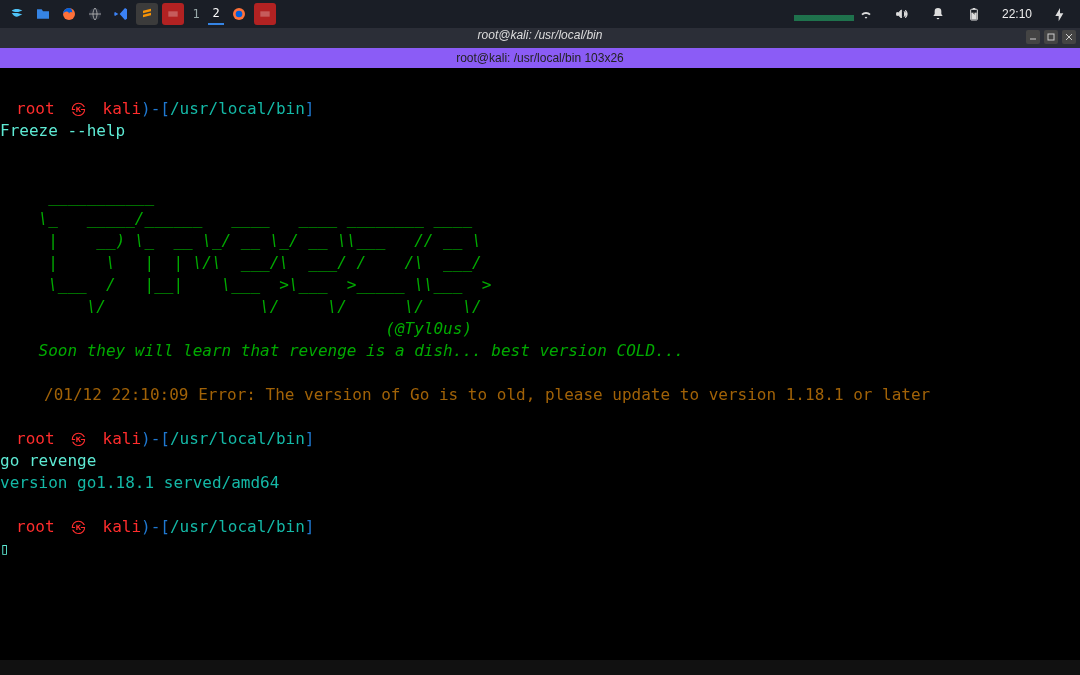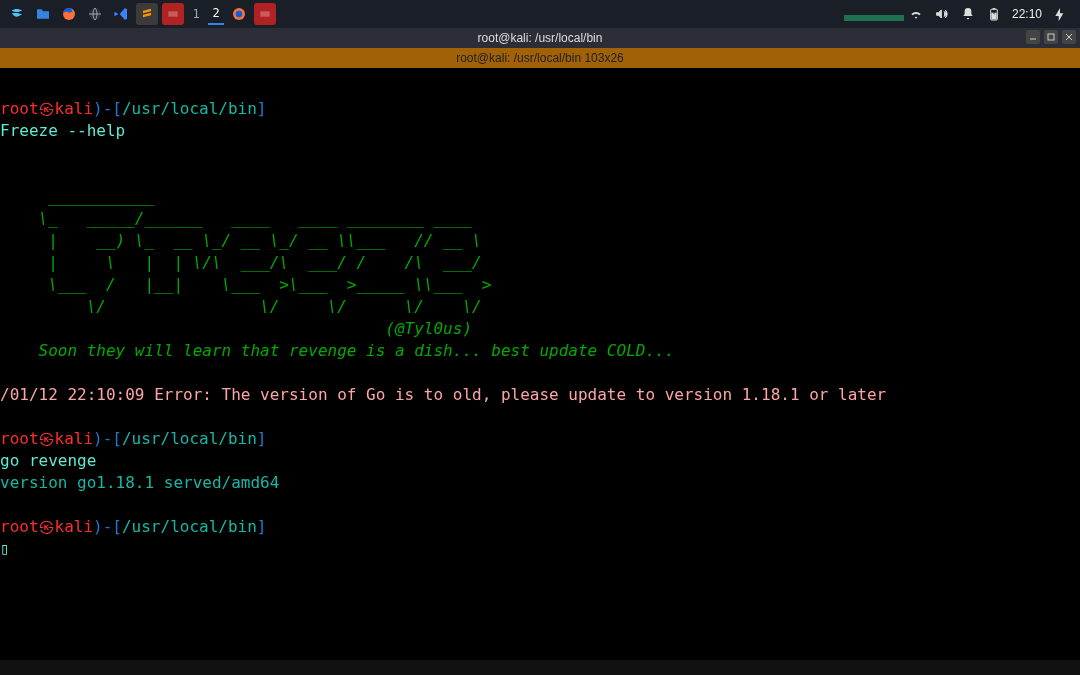--- a/index.html
+++ b/index.html
@@ -23,67 +23,68 @@
     }
     .task-icon svg { width: 16px; height: 16px; }
     .task-ws {
       width: 16px; height: 22px;
       display: flex; align-items: center; justify-content: center;
       color: #9aa; font-size: 12px;
       cursor: pointer;
     }
     .task-ws.active { border-bottom: 2px solid #3584e4; color: #fff; }
     .task-sep { flex: 1; }
-    .tray { display: flex; align-items: center; gap: 10px; margin-right: 6px; }
+    .tray { display: flex; align-items: center; gap: 20px; margin-right: 6px; }
     .tray-icon { color: #ddd; display: flex; align-items: center; }
     .tray-icon svg { width: 16px; height: 16px; }
     .clock { color: #eee; font-size: 12px; font-family: sans-serif; }
     .graph { width: 60px; height: 14px; background: linear-gradient(180deg, transparent 60%, #2a6 60%); opacity:.6; }
 
     
     .win-titlebar {
       height: 20px;
       background: #2b2e37;
       color: #ddd;
       font-size: 12px;
       font-family: sans-serif;
-      display: flex; align-items: center; justify-content: center;
+      display: flex; justify-content: center;
       position: relative;
+      font-style: italic;
     }
     .win-btns { position: absolute; right: 4px; top: 2px; display: flex; gap: 4px; }
     .win-btn { width: 14px; height: 14px; border-radius: 2px; background: #444; cursor: pointer; display:flex; align-items:center; justify-content:center; }
     .win-btn svg { width: 10px; height: 10px; }
 
     
     .tabbar {
       height: 20px;
-      background: #a16207;
+      background: #8b5cf6;
       color: #222;
       font-size: 12px;
       font-family: sans-serif;
       display: flex; align-items: center; justify-content: center;
     }
 
     
     .term {
       background: #000;
       color: #0f0;
       font-family: "DejaVu Sans Mono", monospace;
       font-size: 16px;
       line-height: 22px;
       padding: 8px 0 8px 0;
       height: 592px;
       overflow: hidden;
       white-space: pre;
     }
-    .red    { color: #ff2d2d; }
+    .red    { color: #ff2d2d; margin-left: 16px; }
     .blue   { color: #1f78d1; }
     .teal   { color: #5eead4; }
     .white  { color: #14b8a6; }
-    .green  { color: #fca5a5; }
+    .green  { color: #a16207; padding-left: 44px; }
     .dgreen { color: #00aa00; font-style: italic; }
     .prompt-line { margin-left: 0; }
 
     
     .bottom { height: 15px; background: #111; }
   </style>
 </head>
 <body>
 
 <div class="taskbar">
@@ -212,21 +213,21 @@
 <span class="teal">Freeze --help</span>
 
 
 <span class="dgreen">     ___________                                        </span>
 <span class="dgreen">    \_   _____/______   ____   ____ ________ ____       </span>
 <span class="dgreen">     |    __) \_  __ \_/ __ \_/ __ \\___   // __ \      </span>
 <span class="dgreen">     |     \   |  | \/\  ___/\  ___/ /    /\  ___/      </span>
 <span class="dgreen">     \___  /   |__|    \___  &gt;\___  &gt;_____ \\___  &gt;     </span>
 <span class="dgreen">         \/                \/     \/      \/    \/      </span>
 <span class="dgreen">                                        (@Tyl0us)</span>
-<span class="dgreen">    Soon they will learn that revenge is a dish... best update COLD...</span>
+<span class="dgreen">    Soon they will learn that revenge is a dish... best version COLD...</span>
 
 <span class="green">/01/12 22:10:09 Error: The version of Go is to old, please update to version 1.18.1 or later</span>
 
 <span class="prompt-line"><span class="red">root</span><span class="red">㉿</span><span class="red">kali</span><span class="blue">)-[</span><span class="white">/usr/local/bin</span><span class="blue">]</span></span>
 <span class="teal">go revenge</span>
 <span class="white">version go1.18.1 served/amd64</span>
 
 <span class="prompt-line"><span class="red">root</span><span class="red">㉿</span><span class="red">kali</span><span class="blue">)-[</span><span class="white">/usr/local/bin</span><span class="blue">]</span></span>
 <span class="teal">▯</span>
 </div>

